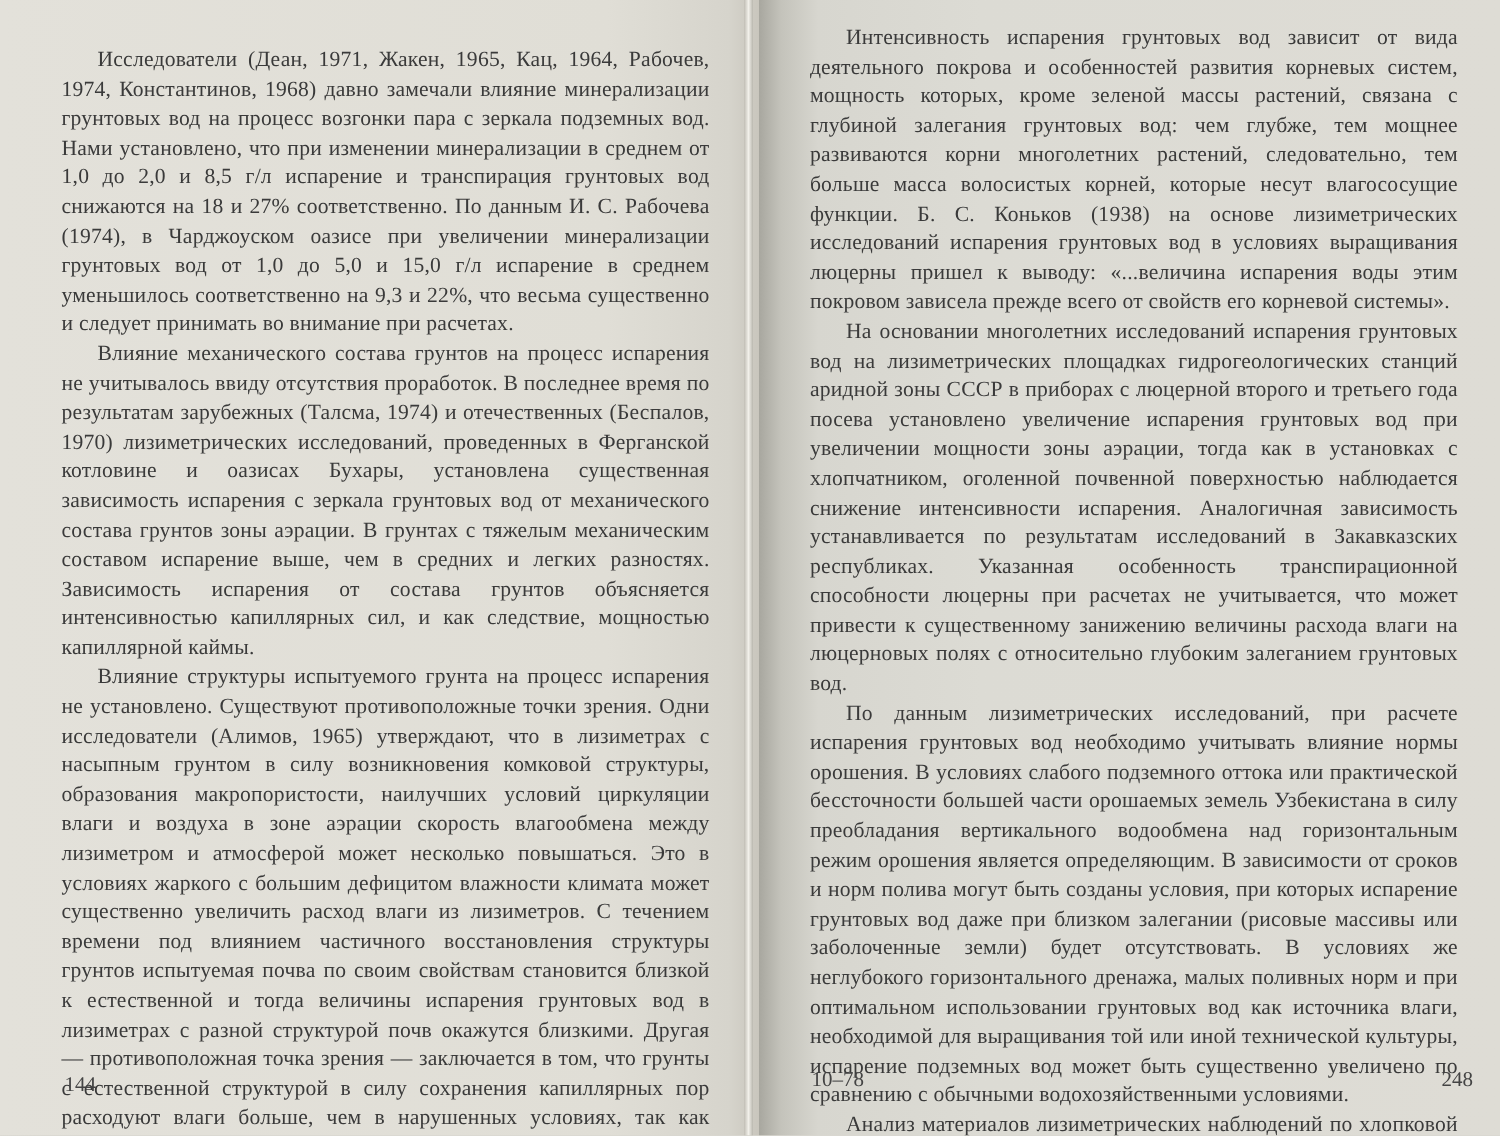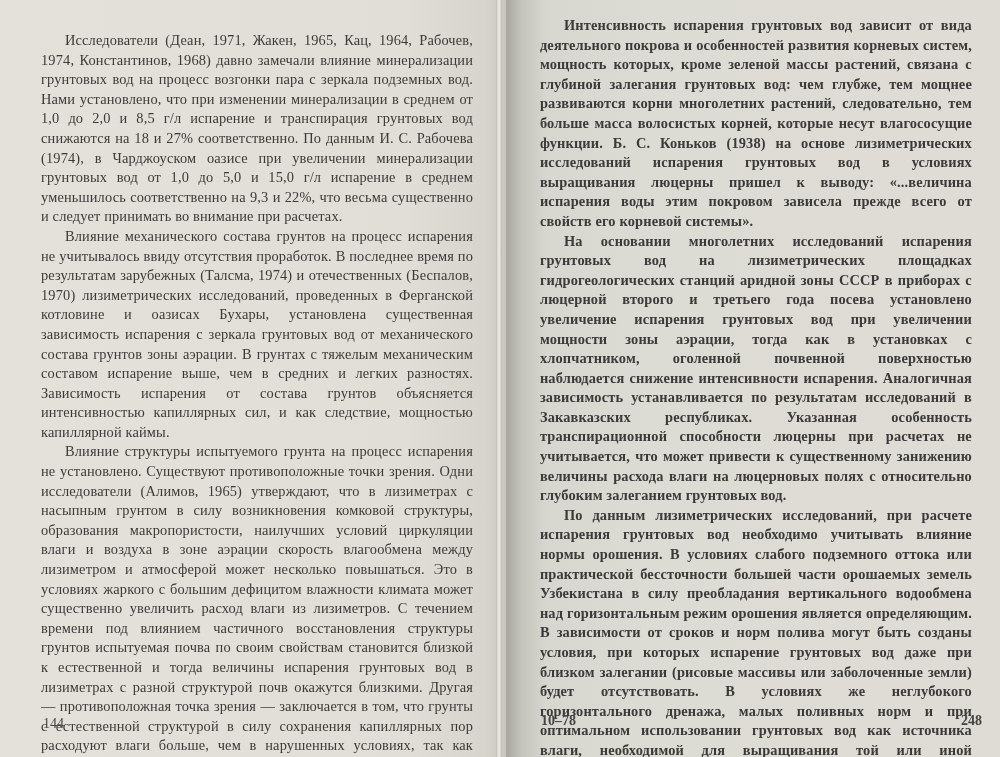--- a/index.html
+++ b/index.html
@@ -13,21 +13,20 @@
     position:relative; height:757px; box-sizing:border-box;
     color:#3a3a3a;
   }
   .page.left {
     width:512px;
     background:linear-gradient(to right,#e3e1da 0%,#e0ded6 80%,#d6d4cc 96%,#c9c6bd 100%);
   }
   .page.right {
     width:500px;
     background:linear-gradient(to right,#a8a79f 0%,#c4c3bb 3%,#d7d6cf 8%,#dcdbd4 30%,#dedcd5 100%);
-    font-weight:bold;
   }
   .gutter-line {
     position:absolute; left:496px; top:0; width:6px; height:757px;
     background:linear-gradient(to right,#c0bdb4,#f2f0ea,#b9b7ae);
   }
   .text {
     position:absolute; font-size:14.4px; line-height:19.6px;
     text-align:justify; letter-spacing:0.15px;
   }
   .left .text { left:41px; top:31px; width:432px; }

